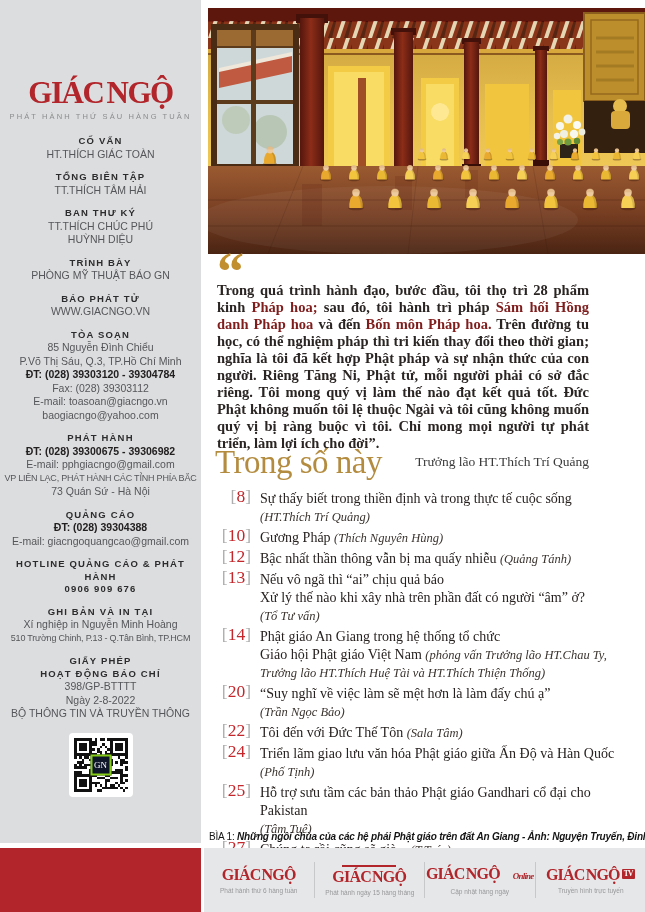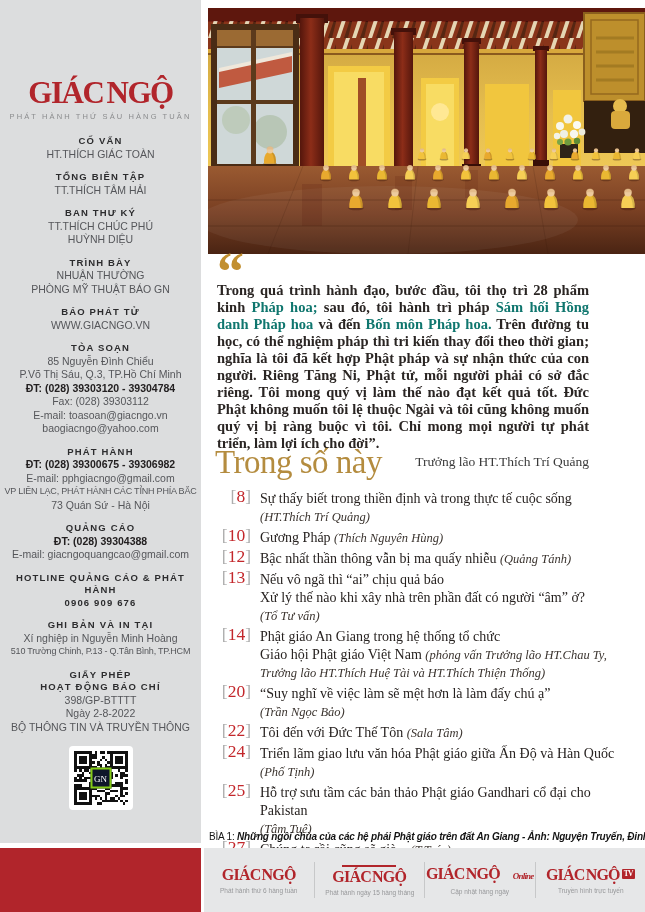--- a/index.html
+++ b/index.html
@@ -32,21 +32,21 @@
   #main{position:absolute;left:201px;top:0;width:444px;height:912px;}
   .photo{position:absolute;left:7px;top:8px;width:437px;height:246px;overflow:hidden;}
   .photo svg{display:block;width:437px;height:246px;}
 
   .quote-block{position:absolute;left:16px;top:252px;width:372px;}
   .quote-mark{font-family:"Liberation Serif","DejaVu Serif",serif;font-weight:700;
               font-size:54px;line-height:40px;height:30px;color:#c28f2f;}
   .quote-text{font-family:"Liberation Serif","DejaVu Serif",serif;font-size:14.5px;
               line-height:17px;color:#2a2523;text-align:justify;}
   .q-i{font-weight:700;}
-  .q-b{font-weight:700;color:#0f766e;}
+  .q-b{font-weight:700;color:#7f1d1d;}
   .quote-attr{font-family:"Liberation Serif","DejaVu Serif",serif;font-size:13.5px;
               color:#3a3a3a;text-align:right;margin-top:2px;}
 
   .toc-block{position:absolute;left:14px;top:444px;width:420px;}
   .toc-heading{font-family:"Liberation Serif","DejaVu Serif",serif;font-size:33px;
                line-height:36px;color:#b48c3f;letter-spacing:-0.5px;margin-bottom:9px;}
   .toc-item{display:grid;grid-template-columns:36px 1fr;column-gap:9px;margin-bottom:3px;
             align-items:start;}
   .toc-num{text-align:right;font-family:"Liberation Serif","DejaVu Serif",serif;
            font-size:17.5px;line-height:15px;color:#c3272b;white-space:nowrap;}
@@ -92,21 +92,20 @@
         <div class="sb-h">TỔNG BIÊN TẬP</div>
         <div class="sb-v">TT.THÍCH TÂM HẢI</div>
       </div>
       <div class="sb-sec">
         <div class="sb-h">BAN THƯ KÝ</div>
         <div class="sb-v">TT.THÍCH CHÚC PHÚ</div>
         <div class="sb-v">HUỲNH DIỆU</div>
       </div>
       <div class="sb-sec">
         <div class="sb-h">TRÌNH BÀY</div>
-        <div class="sb-v">NHUẬN THƯỜNG</div>
         <div class="sb-v">PHÒNG MỸ THUẬT BÁO GN</div>
       </div>
       <div class="sb-sec">
         <div class="sb-h">BÁO PHÁT TỬ</div>
         <div class="sb-v">WWW.GIACNGO.VN</div>
       </div>
       <div class="sb-sec">
         <div class="sb-h">TÒA SOẠN</div>
         <div class="sb-v">85 Nguyễn Đình Chiểu</div>
         <div class="sb-v">P.Võ Thị Sáu, Q.3, TP.Hồ Chí Minh</div>

